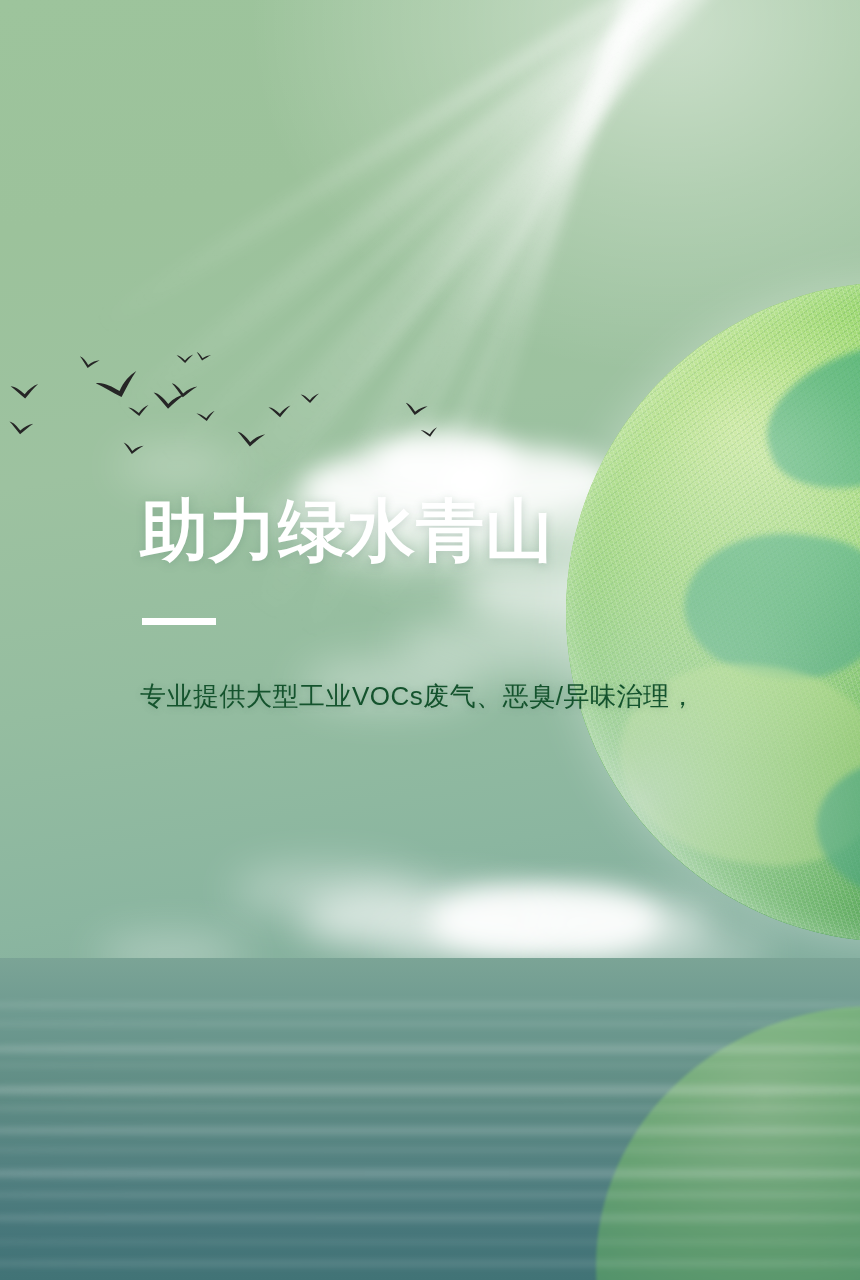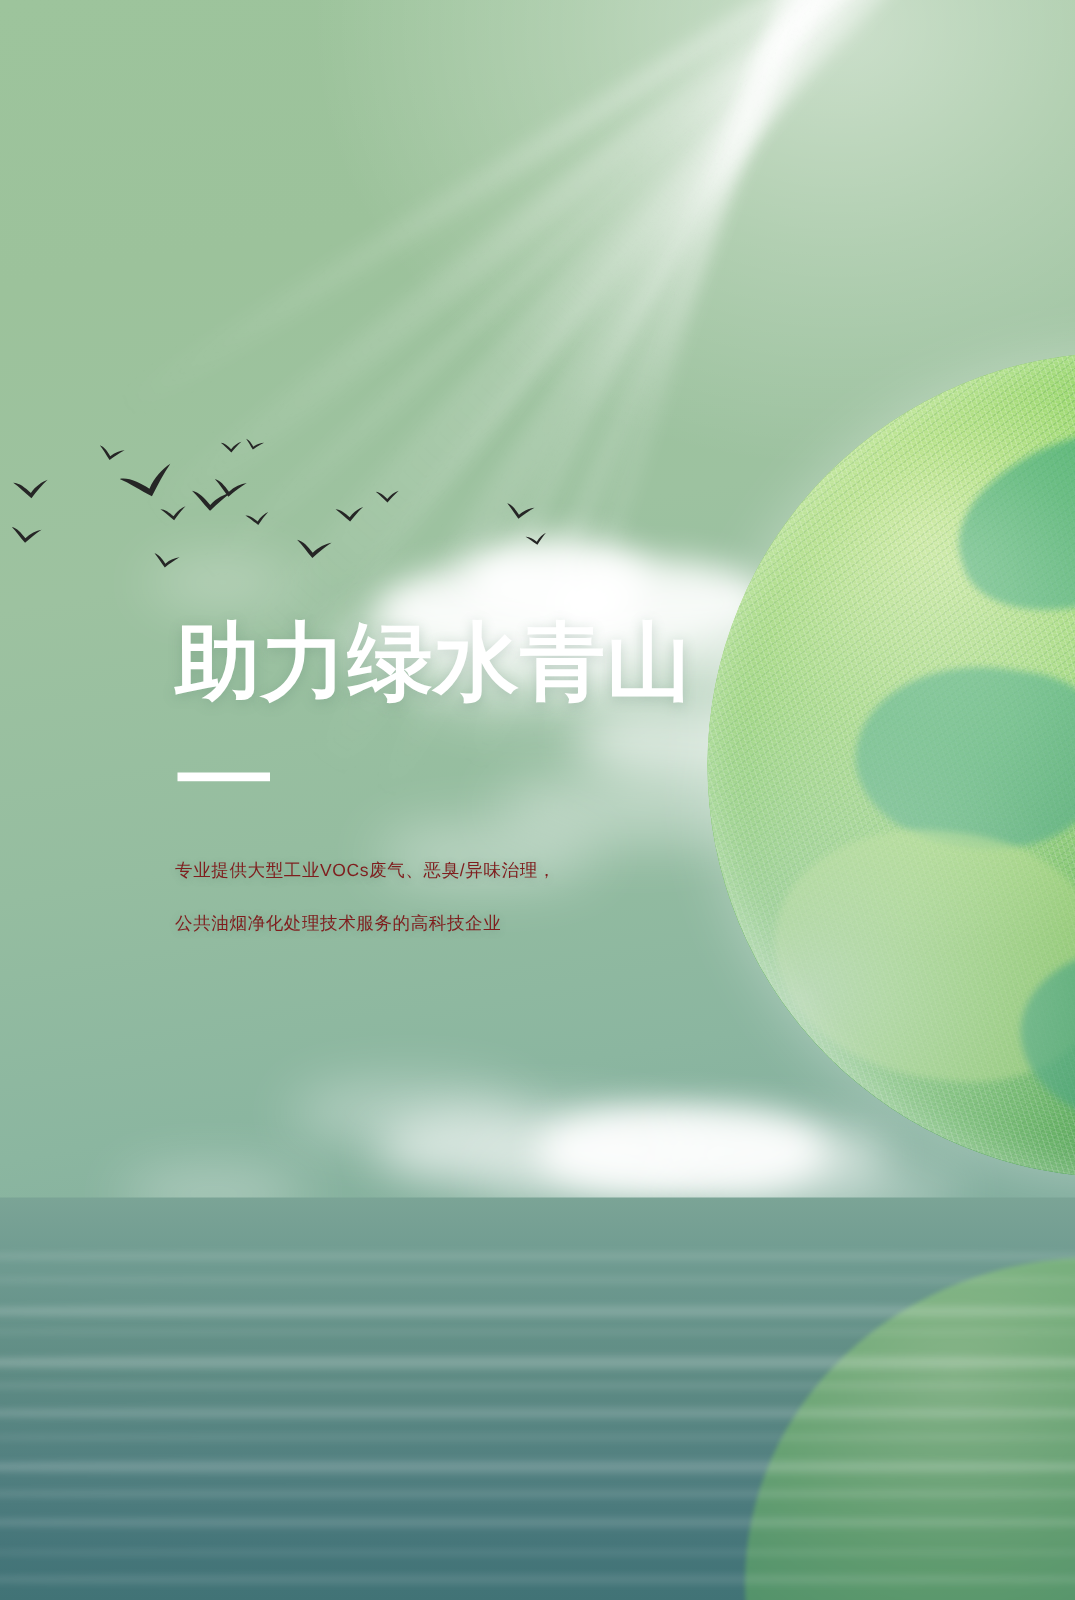--- a/index.html
+++ b/index.html
@@ -199,22 +199,22 @@
     white-space: nowrap;
   }
   .divider {
     width: 74px;
     height: 7px;
     background: #ffffff;
     margin: 44px 0 0 2px;
   }
   .subtitle {
     margin: 52px 0 0 0;
-    color: #7f1d1d;
-    font-size: 14px;
+    color: #14532d;
+    font-size: 26px;
     line-height: 38px;
     font-weight: normal;
     letter-spacing: 0.5px;
     text-shadow: 0 1px 6px rgba(80,120,100,0.35);
     white-space: nowrap;
   }
 </style>
 </head>
 <body>
 
@@ -336,16 +336,15 @@
       <div class="wave" style="top: 1190px; height: 10px; opacity: 0.3;"></div>
       <div class="wave" style="top: 1212px; height: 12px; opacity: 0.34;"></div>
       <div class="wave" style="top: 1238px; height: 8px; opacity: 0.22;"></div>
       <div class="wave" style="top: 1258px; height: 11px; opacity: 0.28;"></div>
     </div>
 
   <div class="content">
     <h1 class="headline">助力绿水青山</h1>
     <div class="divider"></div>
     <p class="subtitle">专业提供大型工业VOCs废气、恶臭/异味治理，</p>
-    <p class="subtitle" style="margin-top:4px;">公共油烟净化处理技术服务的高科技企业</p>
   </div>
 
 </div>
 
 </body></html>

